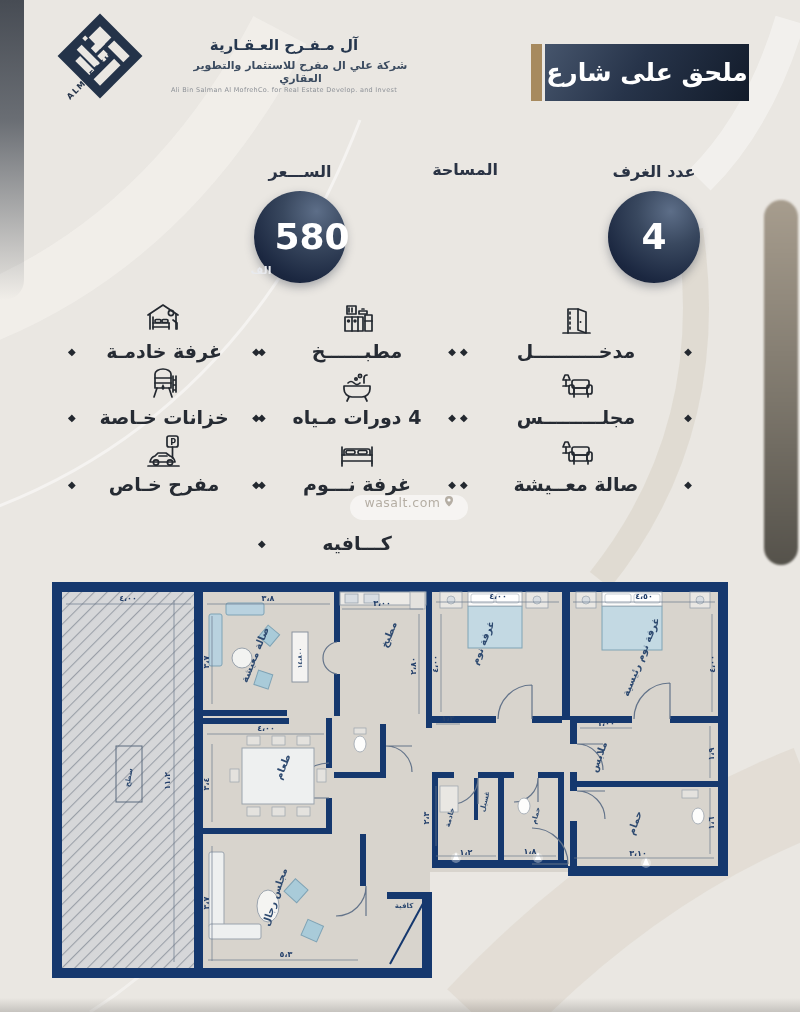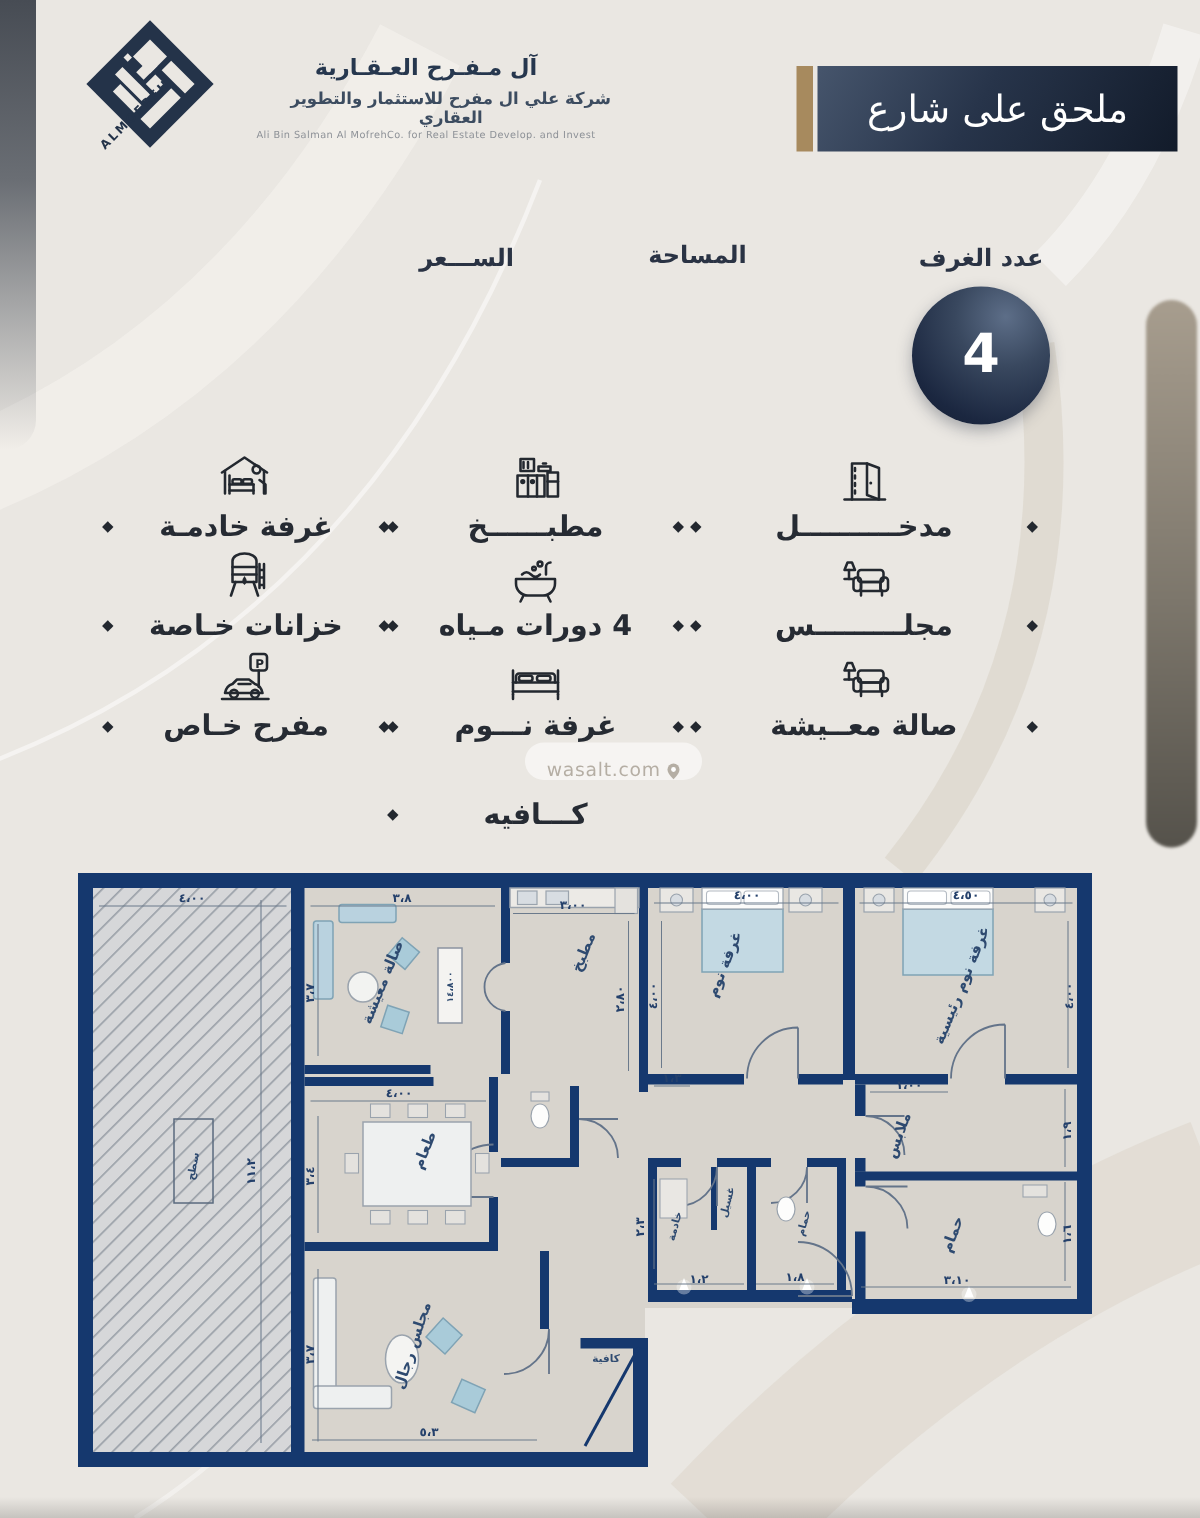--- a/index.html
+++ b/index.html
@@ -17,42 +17,42 @@
     background:linear-gradient(to bottom,#a79d8e 0%,#7c766b 55%,#55524b 100%);
     filter:blur(1px);}
   .edge-bottomfade{left:0;bottom:0;width:100%;height:14px;
     background:linear-gradient(to bottom,rgba(0,0,0,0),rgba(90,88,84,.25));}
   
   .logo-wrap{left:48px;top:8px;width:110px;height:118px;}
   .brand{left:150px;top:36px;width:268px;text-align:center;direction:rtl;}
   .brand .t1{font-size:15px;font-weight:bold;color:#26374e;letter-spacing:1px;}
   .brand .t2{font-size:11px;font-weight:bold;color:#3c4c60;margin-top:5px;margin-left:33px;}
   .brand .t3{font-size:6.5px;color:#8d9197;direction:ltr;margin-top:1px;letter-spacing:.3px;}
-  .banner{left:545px;top:44px;width:240px;height:57px;
+  .banner{left:545px;top:44px;width:204px;height:57px;
     background:linear-gradient(120deg,#46556c 0%,#27344a 45%,#121b2a 100%);
     color:#fff;display:flex;align-items:center;justify-content:center;
-    font-size:25px;font-weight:normal;direction:rtl;}
+    font-size:25px;font-weight:bold;direction:rtl;}
   .banner-bar{left:531px;top:44px;width:11px;height:57px;background:#a78a5e;}
   
   .stat{width:160px;display:flex;flex-direction:column;align-items:center;direction:rtl;}
   .stat .lbl{font-size:16px;font-weight:bold;color:#2a3344;margin-bottom:10px;}
   .stat .circle{width:92px;height:92px;border-radius:50%;
     background:radial-gradient(circle at 68% 22%,#5d6e88 0%,#39485f 35%,#1b2740 75%,#141d31 100%);
     display:flex;align-items:center;justify-content:center;direction:rtl;
     box-shadow:0 4px 10px rgba(40,48,66,.35);}
   .stat .val{font-size:36px;font-weight:bold;color:#fff;line-height:1;}
   .stat .unit{font-size:11px;font-weight:bold;color:#e8eaee;margin-right:3px;align-self:flex-end;padding-bottom:6px;}
   
   .feat{display:flex;flex-direction:column;align-items:center;}
   .feat .ic{height:38px;display:flex;align-items:flex-end;justify-content:center;}
   .feat .row{width:100%;display:flex;align-items:center;justify-content:space-between;direction:rtl;margin-top:2px;}
   .feat .row .diamond{font-size:10px;color:#23282f;}
   .feat .row .txt{font-size:19px;font-weight:bold;color:#262b33;white-space:nowrap;}
   .wm{left:350px;top:495px;width:118px;height:25px;border-radius:13px;
-    background:rgba(255,255,255,.55);display:flex;align-items:flex-end;justify-content:center;
+    background:rgba(255,255,255,.55);display:flex;align-items:flex-start;justify-content:center;
     gap:3px;color:#b5aea4;font-size:12.5px;letter-spacing:.5px;}
   svg text{font-family:"DejaVu Sans",sans-serif;}
   .rlab{font-size:10px;font-weight:bold;fill:#2e4a70;text-anchor:middle;}
   .rlab2{font-size:7px;font-weight:bold;fill:#2e4a70;text-anchor:middle;}
   .dim{font-size:8px;fill:#24406b;text-anchor:middle;font-weight:bold;}
   .icstroke{stroke:#23282f;stroke-width:1.7;fill:none;stroke-linecap:round;stroke-linejoin:round;}
 </style>
 </head>
 <body>
 
@@ -99,22 +99,26 @@
 
 <div class="abs stat" style="left:574px;top:162px">
   <div class="lbl">عدد الغرف</div>
   <div class="circle">
     <span class="val">4</span>
   </div>
 </div>
 <div class="abs stat" style="left:385px;top:160px">
   <div class="lbl">المساحة</div>
 </div>
-<div class="abs stat" style="left:231px;top:162px">
+<div class="abs stat" style="left:220px;top:162px">
   <div class="lbl">الســـعر</div>
+  <div class="circle">
+    <span class="val">580</span>
+    <span class="unit">الف</span>
+  </div>
 </div>
 
 <div class="abs feat" style="left:460px;top:300px;width:232px">
   <div class="ic">
     <svg width="38" height="36" viewBox="0 0 38 36">
         <g class="icstroke">
       <path d="M11 31 V7 h10"></path>
           <path d="M21 7 l8 3 v21 l-8 -3 z"></path>
       <path d="M6 31 h27"></path>
           <path d="M13 10 v18" stroke-dasharray="2 3"></path>

